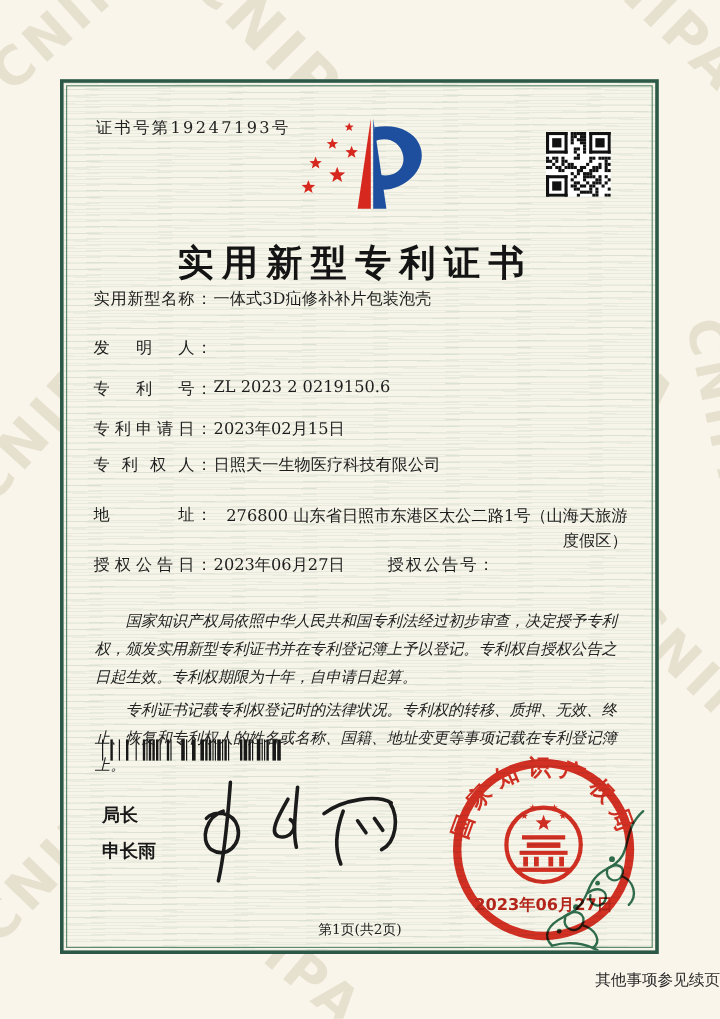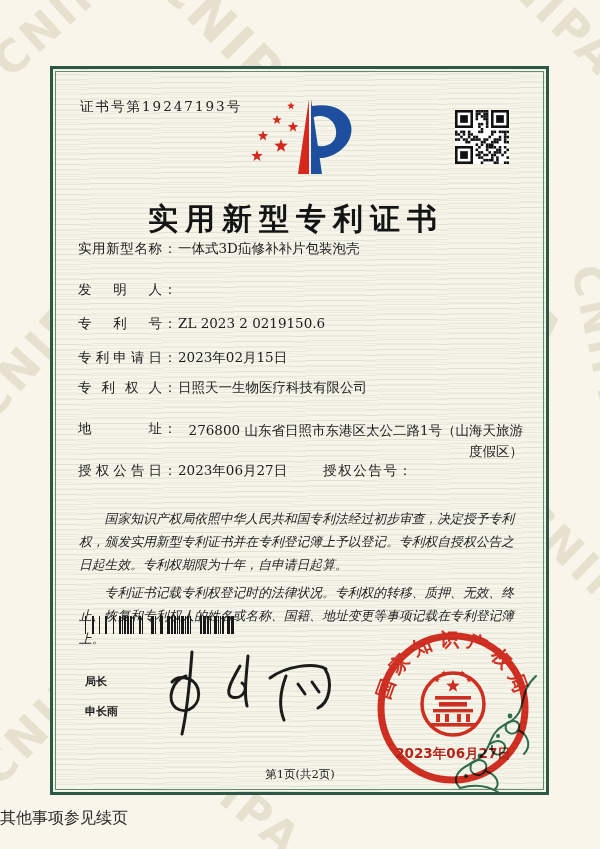--- a/index.html
+++ b/index.html
@@ -49,34 +49,34 @@
   .grant-pair2 { position:absolute; left:213px; top:0; display:flex;margin-left:32px; }
   .grant-pair2 .flabel { width:74px; }
   .paras {
     position:absolute; left:79px; top:488px; width:446px; z-index:2;
     font-size:12.8px; line-height:1.78; font-style:italic; color:#222;margin-top:20px;
   }
   .paras p { text-indent:2em; margin-bottom:6px; }
   .barcode { position:absolute; left:85px; top:616px; width:155px; height:18px; z-index:2; }
   .officer {
     position:absolute; left:85px; top:666px; z-index:2;
-    font-family:Liberation Sans, sans-serif;
-    font-size:11px; font-weight:600; color:#1a1a1a; line-height:30px;
+    font-family:Liberation Mono, monospace;
+    font-size:15px; font-weight:600; color:#1a1a1a; line-height:30px;
   }
   .signature { position:absolute; left:128px; top:642px; width:225px; height:100px; z-index:3; }
   .seal { position:absolute; left:373px; top:628px; width:160px; height:160px; z-index:4;
           mix-blend-mode:multiply; opacity:0.95; }
   .ornament { position:absolute; left:440px; top:672px; width:105px; height:120px; z-index:2; }
   .page-no {
     position:absolute; left:0; top:756px; width:600px; text-align:center;
     font-size:11.5px; z-index:2; color:#222;margin-top:11px;
   }
   .cont-note {
-    position:absolute; left:0; top:808px; width:600px; text-align:left;
-    font-size:16px; z-index:2; color:#2a2a2a;
+    position:absolute; left:0; top:808px; width:600px; text-align:right;
+    font-size:13px; z-index:2; color:#2a2a2a;
   }
 </style>
 </head>
 <body>
 
 <div id="wm-layer">
     <div class="watermark" style="left: -22px; top: -14px; font-size: 44px; transform: rotate(-42deg);">CNIPA</div>
     <div class="watermark" style="left: 138px; top: 12px; font-size: 52px; transform: rotate(45deg);">CNIPA</div>
     <div class="watermark" style="left: 462px; top: -20px; font-size: 46px; transform: rotate(44deg);">CNIPA</div>
     <div class="watermark" style="left: -48px; top: 320px; font-size: 46px; transform: rotate(-48deg);">CNIPA</div>

